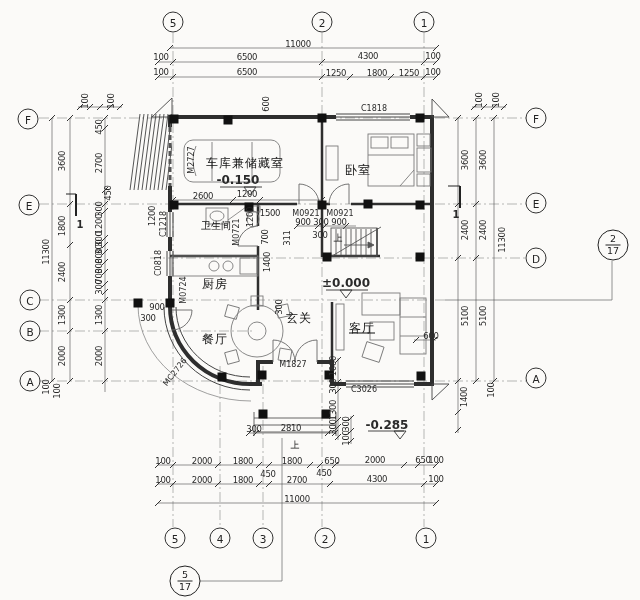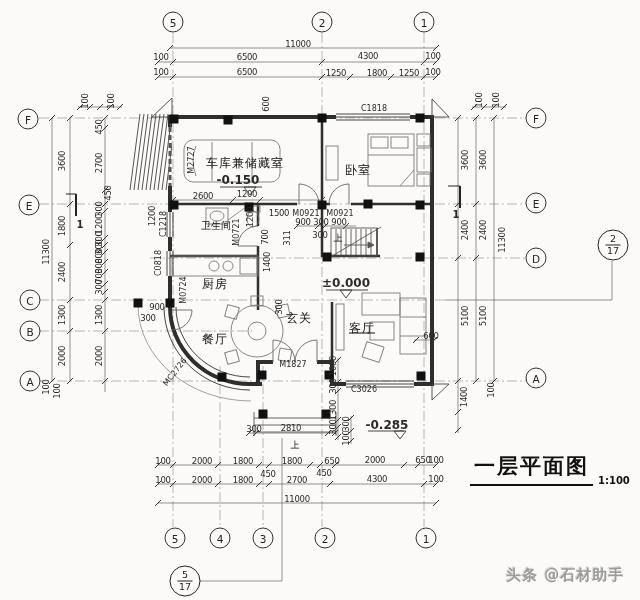--- a/index.html
+++ b/index.html
@@ -439,21 +439,21 @@
       <span class="lbl dim" style="left: 465px; top: 230px; transform: translate(-50%, -50%) rotate(-90deg);">2400</span>
       <span class="lbl dim" style="left: 483px; top: 230px; transform: translate(-50%, -50%) rotate(-90deg);">2400</span>
       <span class="lbl dim" style="left: 502px; top: 240px; transform: translate(-50%, -50%) rotate(-90deg);">11300</span>
       <span class="lbl dim" style="left: 465px; top: 316px; transform: translate(-50%, -50%) rotate(-90deg);">5100</span>
       <span class="lbl dim" style="left: 483px; top: 316px; transform: translate(-50%, -50%) rotate(-90deg);">5100</span>
       <span class="lbl dim" style="left: 464px; top: 397px; transform: translate(-50%, -50%) rotate(-90deg);">1400</span>
       <span class="lbl dim" style="left: 491px; top: 390px; transform: translate(-50%, -50%) rotate(-90deg);">100</span>
       <span class="lbl dim" style="left: 431px; top: 336px;">600</span>
       <span class="lbl dim" style="left: 203px; top: 196px; text-align: right;">2600</span>
       <span class="lbl dim" style="left: 247px; top: 194px;">1200</span>
-      <span class="lbl dim" style="left: 270px; top: 213px; margin-left: 9px;">1500</span>
+      <span class="lbl dim" style="left: 270px; top: 213px;">1500</span>
       <span class="lbl dim" style="left: 303px; top: 222px;">900</span>
       <span class="lbl dim" style="left: 321px; top: 222px;">300</span>
       <span class="lbl dim" style="left: 339px; top: 222px;">900</span>
       <span class="lbl dim" style="left: 320px; top: 235px;">300</span>
       <span class="lbl dim" style="left: 287px; top: 238px; transform: translate(-50%, -50%) rotate(-90deg);">311</span>
       <span class="lbl dim" style="left: 250px; top: 217px; transform: translate(-50%, -50%) rotate(-90deg);">1200</span>
       <span class="lbl dim" style="left: 265px; top: 237px; transform: translate(-50%, -50%) rotate(-90deg);">700</span>
       <span class="lbl dim" style="left: 267px; top: 262px; transform: translate(-50%, -50%) rotate(-90deg);">1400</span>
       <span class="lbl dim" style="left: 279px; top: 307px; transform: translate(-50%, -50%) rotate(-90deg);">300</span>
       <span class="lbl dim" style="left: 152px; top: 216px; transform: translate(-50%, -50%) rotate(-90deg);">1200</span>
@@ -509,19 +509,15 @@
       <div class="dbubble" style="left: 613px; top: 245px;">
         <span class="top">2</span>
         <span>17</span>
       </div>
       <div class="dbubble" style="left: 185px; top: 581px;">
         <span class="top">5</span>
         <span>17</span>
       </div>
     </div>
 
-<div id="title-block">
-  <span id="title-text">一层平面图</span><span id="title-scale">1:100</span>
+
+
 </div>
 
-<div id="watermark">头条 @石材助手</div>
-
-</div>
-
 </body></html>

